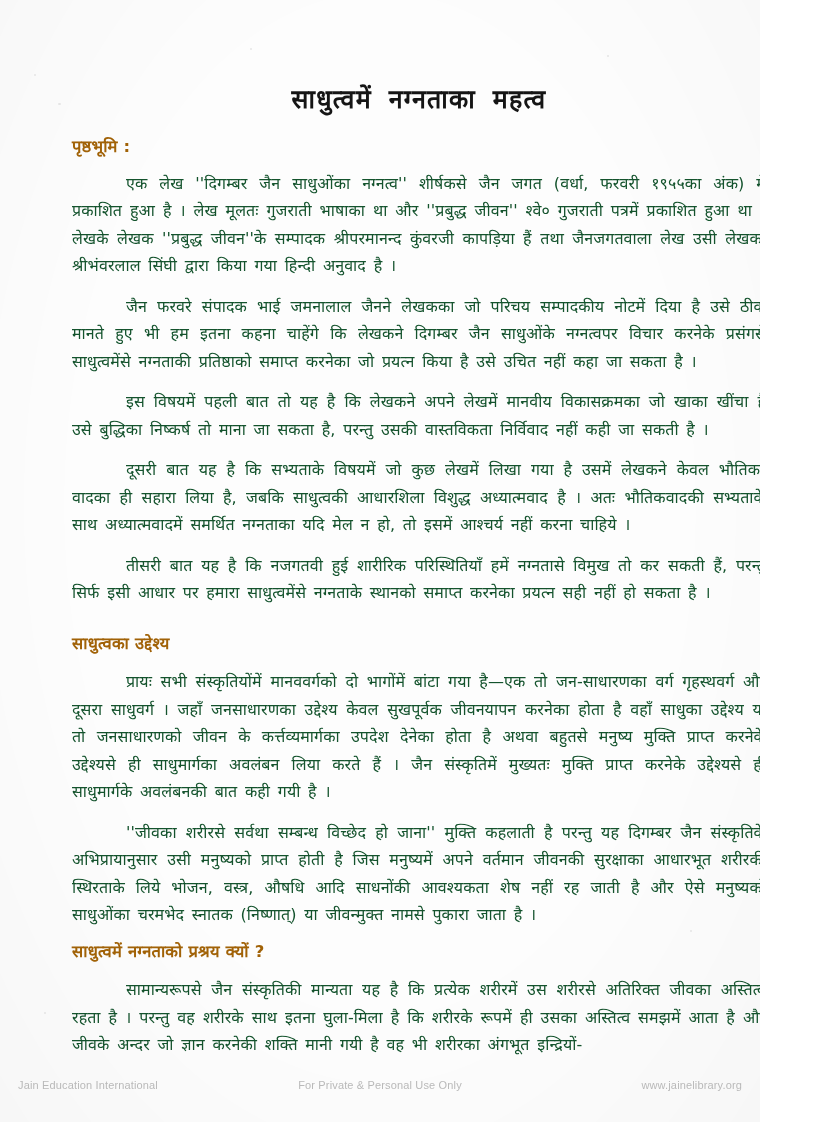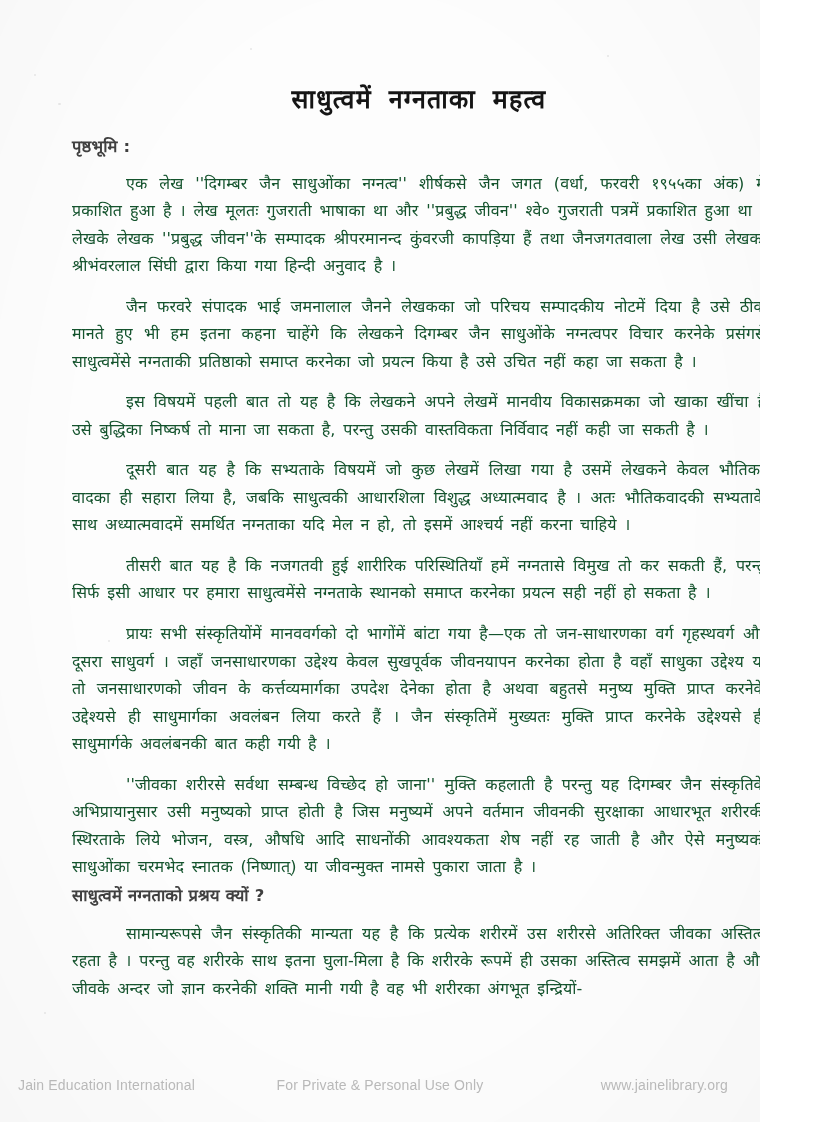--- a/index.html
+++ b/index.html
@@ -54,28 +54,28 @@
     padding-top: 82px;
     line-height: 1.1;
     word-spacing: 7px;
     transform: scaleY(1.04);
     transform-origin: center top;
   }
 
   .section-label {
     font-size: 16.5px;
     font-weight: 700;
-    color: #404040;
+    color: #a16207;
     margin: 26px 0 0 0;
     line-height: 1.35;
     letter-spacing: .2px;
   }
 
   .section-label.tight {
-    margin-top: 4px;
+    margin-top: 12px;
   }
 
   p.para {
     font-size: 16px;
     color: #14532d;
     margin: 13px 0 0 0;
     line-height: 1.72;
     text-align: justify;
     text-justify: inter-word;
     text-indent: 54px;
@@ -92,36 +92,36 @@
   .footer {
     position: absolute;
     left: 0;
     right: 0;
     bottom: 24px;
     height: 26px;
     display: flex;
     align-items: center;
     color: #b9b9b9;
     font-family: "Liberation Sans", sans-serif;
-    font-size: 14px;
+    font-size: 11px;
     letter-spacing: .15px;
   }
   .footer .f-left {
     position: absolute;
     left: 18px;
   }
   .footer .f-center {
     position: absolute;
     left: 0;
     right: 0;
     text-align: center;
   }
   .footer .f-right {
     position: absolute;
-    right: 32px;
+    right: 18px;
   }
   .footer-rule {
     position: absolute;
     left: 0;
     right: 0;
     bottom: 50px;
     height: 1px;
     background: transparent;
   }
 </style>
@@ -147,20 +147,21 @@
     <h1 class="doc-title">साधुत्वमें नग्नताका महत्व</h1>
 
     <div class="section-label">पृष्ठभूमि :</div>
 
     <p class="para">एक लेख ''दिगम्बर जैन साधुओंका नग्नत्व'' शीर्षकसे जैन जगत (वर्धा, फरवरी १९५५का अंक) में प्रकाशित हुआ है । लेख मूलतः गुजराती भाषाका था और ''प्रबुद्ध जीवन'' श्वे० गुजराती पत्रमें प्रकाशित हुआ था । लेखके लेखक ''प्रबुद्ध जीवन''के सम्पादक श्रीपरमानन्द कुंवरजी कापड़िया हैं तथा जैनजगतवाला लेख उसी लेखका श्रीभंवरलाल सिंघी द्वारा किया गया हिन्दी अनुवाद है ।</p>
     <p class="para">जैन फरवरे संपादक भाई जमनालाल जैनने लेखकका जो परिचय सम्पादकीय नोटमें दिया है उसे ठीक मानते हुए भी हम इतना कहना चाहेंगे कि लेखकने दिगम्बर जैन साधुओंके नग्नत्वपर विचार करनेके प्रसंगसे साधुत्वमेंसे नग्नताकी प्रतिष्ठाको समाप्त करनेका जो प्रयत्न किया है उसे उचित नहीं कहा जा सकता है ।</p>
     <p class="para">इस विषयमें पहली बात तो यह है कि लेखकने अपने लेखमें मानवीय विकासक्रमका जो खाका खींचा है उसे बुद्धिका निष्कर्ष तो माना जा सकता है, परन्तु उसकी वास्तविकता निर्विवाद नहीं कही जा सकती है ।</p>
     <p class="para">दूसरी बात यह है कि सभ्यताके विषयमें जो कुछ लेखमें लिखा गया है उसमें लेखकने केवल भौतिक-वादका ही सहारा लिया है, जबकि साधुत्वकी आधारशिला विशुद्ध अध्यात्मवाद है । अतः भौतिकवादकी सभ्यताके साथ अध्यात्मवादमें समर्थित नग्नताका यदि मेल न हो, तो इसमें आश्चर्य नहीं करना चाहिये ।</p>
     <p class="para">तीसरी बात यह है कि नजगतवी हुई शारीरिक परिस्थितियाँ हमें नग्नतासे विमुख तो कर सकती हैं, परन्तु सिर्फ इसी आधार पर हमारा साधुत्वमेंसे नग्नताके स्थानको समाप्त करनेका प्रयत्न सही नहीं हो सकता है ।</p>
 
+    <div class="section-label">साधुत्वका उद्देश्य</div>
 
     <p class="para">प्रायः सभी संस्कृतियोंमें मानववर्गको दो भागोंमें बांटा गया है—एक तो जन-साधारणका वर्ग गृहस्थवर्ग और दूसरा साधुवर्ग । जहाँ जनसाधारणका उद्देश्य केवल सुखपूर्वक जीवनयापन करनेका होता है वहाँ साधुका उद्देश्य या तो जनसाधारणको जीवन के कर्त्तव्यमार्गका उपदेश देनेका होता है अथवा बहुतसे मनुष्य मुक्ति प्राप्त करनेके उद्देश्यसे ही साधुमार्गका अवलंबन लिया करते हैं । जैन संस्कृतिमें मुख्यतः मुक्ति प्राप्त करनेके उद्देश्यसे ही साधुमार्गके अवलंबनकी बात कही गयी है ।</p>
     <p class="para">''जीवका शरीरसे सर्वथा सम्बन्ध विच्छेद हो जाना'' मुक्ति कहलाती है परन्तु यह दिगम्बर जैन संस्कृतिके अभिप्रायानुसार उसी मनुष्यको प्राप्त होती है जिस मनुष्यमें अपने वर्तमान जीवनकी सुरक्षाका आधारभूत शरीरकी स्थिरताके लिये भोजन, वस्त्र, औषधि आदि साधनोंकी आवश्यकता शेष नहीं रह जाती है और ऐसे मनुष्यको साधुओंका चरमभेद स्नातक (निष्णात्) या जीवन्मुक्त नामसे पुकारा जाता है ।</p>
 
     <div class="section-label tight">साधुत्वमें नग्नताको प्रश्रय क्यों ?</div>
 
     <p class="para">सामान्यरूपसे जैन संस्कृतिकी मान्यता यह है कि प्रत्येक शरीरमें उस शरीरसे अतिरिक्त जीवका अस्तित्व रहता है । परन्तु वह शरीरके साथ इतना घुला-मिला है कि शरीरके रूपमें ही उसका अस्तित्व समझमें आता है और जीवके अन्दर जो ज्ञान करनेकी शक्ति मानी गयी है वह भी शरीरका अंगभूत इन्द्रियों-</p>
 
   </div>
 

